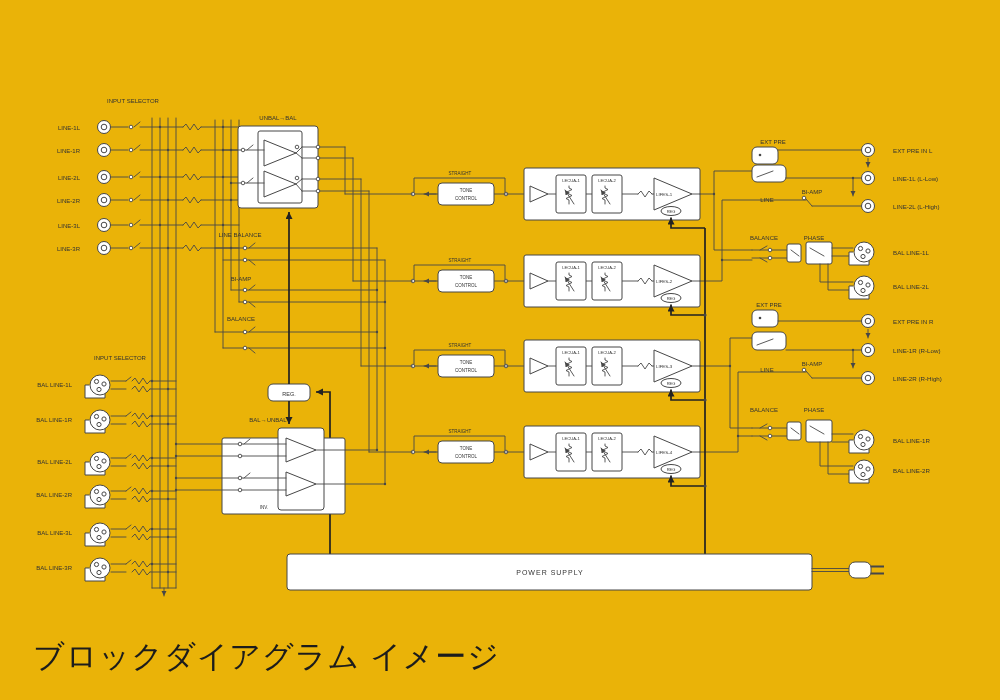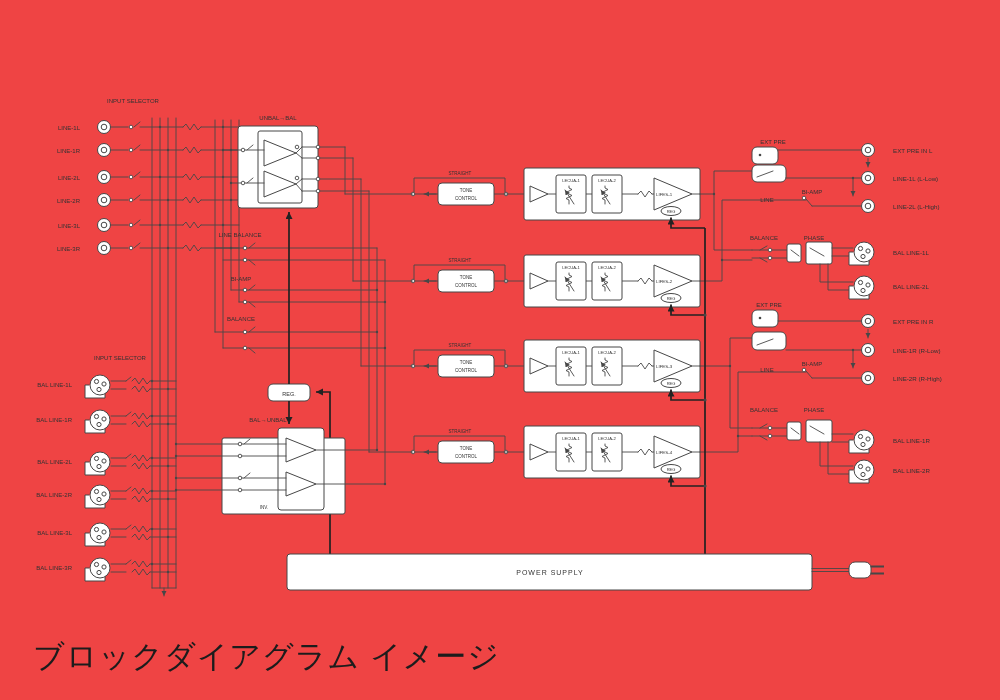--- a/index.html
+++ b/index.html
@@ -1,16 +1,16 @@
 <!DOCTYPE html>
 <html><head>
 <meta charset="utf-8">
 <style>
   html,body{margin:0;padding:0;background:#ffffff;width:1000px;height:700px;overflow:hidden;}
-  .stage{position:relative;width:1000px;height:700px;background:#ef4444;font-family:"Liberation Sans",sans-serif;}
+  .stage{position:relative;width:1000px;height:700px;background:#eab308;font-family:"Liberation Sans",sans-serif;}
   svg{position:absolute;left:0;top:0;}
   svg text{fill:#333;font-family:"Liberation Sans",sans-serif;stroke:none;}
   .w{stroke:#474747;stroke-width:0.9;fill:none;stroke-linecap:round;stroke-linejoin:round;}
   .bold{stroke:#222;stroke-width:1.7;fill:none;stroke-linejoin:miter;}
   .box{fill:#ffffff;stroke:#474747;stroke-width:1;}
   .tri{fill:#ffffff;stroke:#474747;stroke-width:1;}
   .dot{fill:#474747;stroke:none;}
   .oc{fill:#ffffff;stroke:#474747;stroke-width:0.9;}
   .jack circle,.jack path{fill:#ffffff;stroke:#474747;stroke-width:1;}
   .s45{font-size:4.5px;} .s42{font-size:4.2px;} .s44{font-size:4.4px;} .s4{font-size:4px;}

